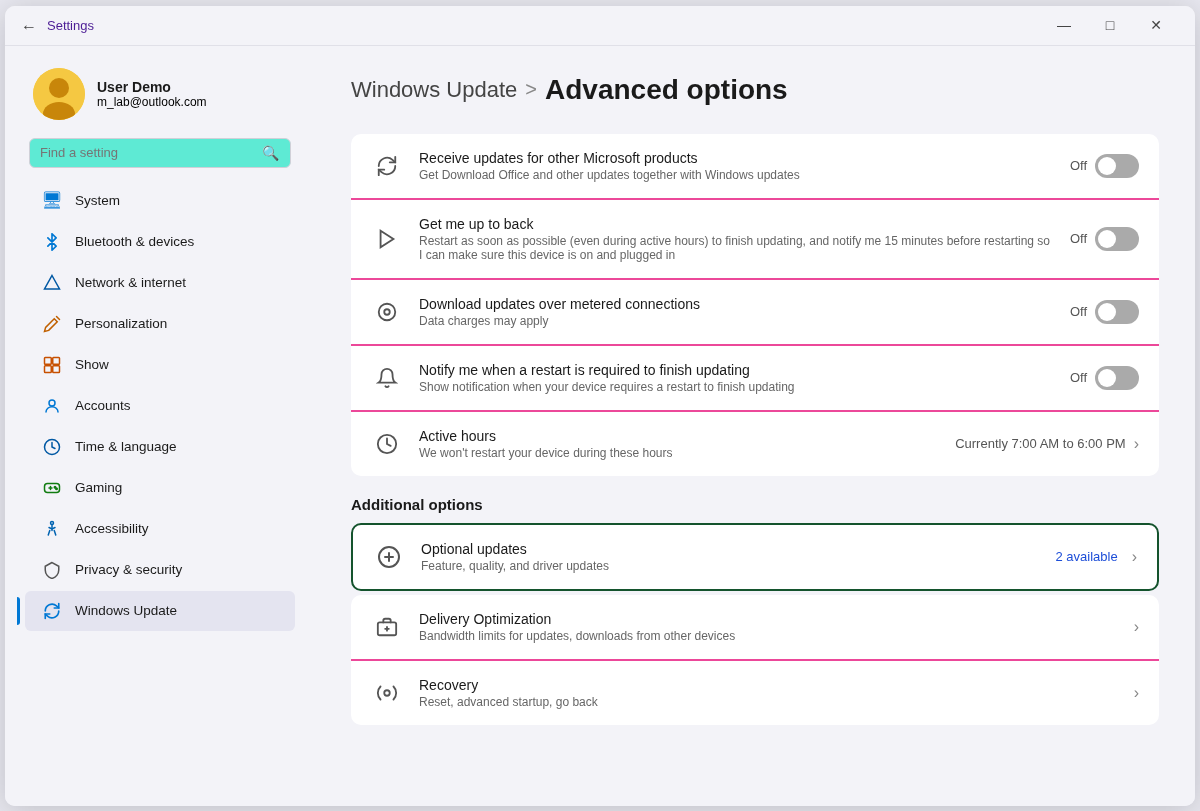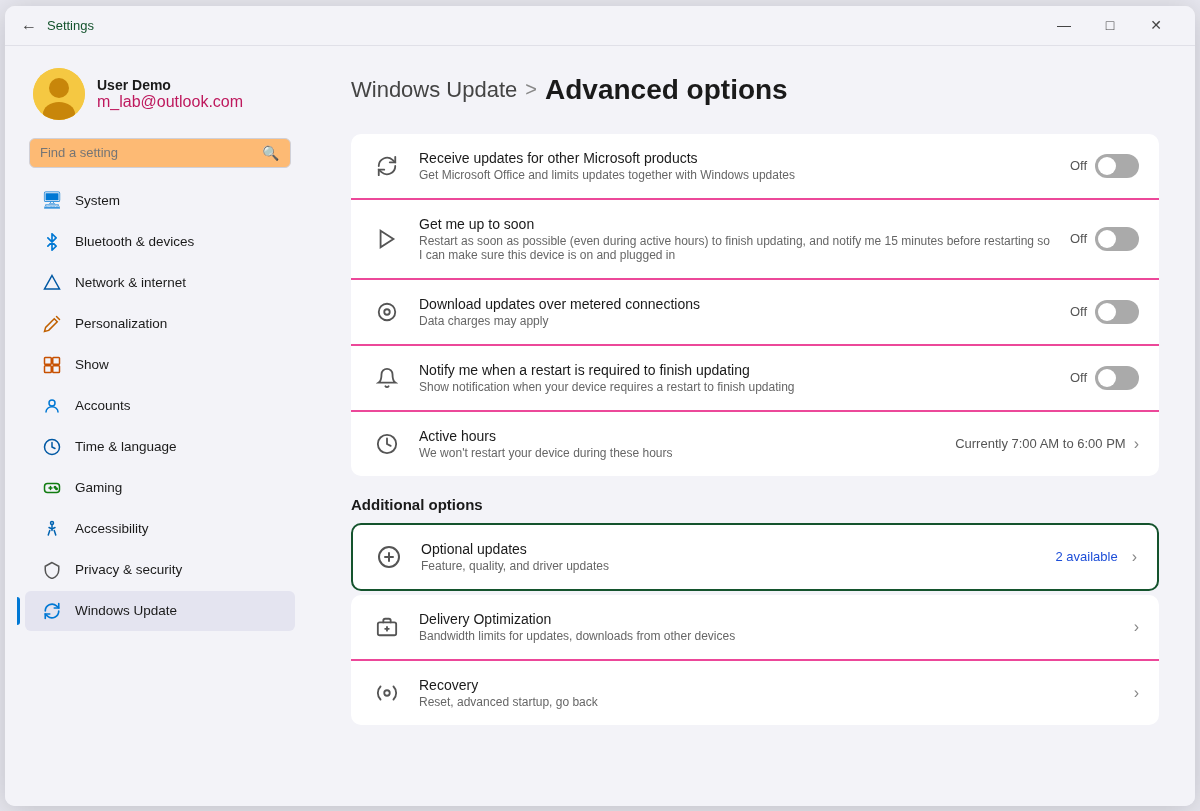--- a/index.html
+++ b/index.html
@@ -34,21 +34,21 @@
       border-bottom: 1px solid #e0e0e8;
     }
     .titlebar-back {
       font-size: 16px;
       color: #444;
       cursor: pointer;
       margin-right: 10px;
     }
     .titlebar-title {
       font-size: 13px;
-      color: #14532d;
+      color: #4c1d95;
       font-weight: 400;
     }
     .titlebar-controls {
       margin-left: auto;
       display: flex;
       gap: 0;
     }
     .titlebar-btn {
       width: 46px;
       height: 40px;
@@ -92,26 +92,26 @@
       display: flex;
       align-items: center;
       justify-content: center;
       font-size: 28px;
       flex-shrink: 0;
       overflow: hidden;
     }
     .avatar svg { width: 52px; height: 52px; }
     .user-info { display: flex; flex-direction: column; }
     .user-name { font-size: 14px; font-weight: 600; color: #1a1a1a; }
-    .user-email { font-size: 16px; color: #be185d; }
+    .user-email { font-size: 12px; color: #000000; }
     .search-box {
       margin: 0 12px 12px 12px;
       display: flex;
       align-items: center;
-      background: #fdba74;
+      background: #5eead4;
       border: 1px solid #d0d0d8;
       border-radius: 6px;
       padding: 6px 10px;
       gap: 8px;
     }
     .search-box input {
       border: none;
       outline: none;
       font-size: 13px;
       color: #555;
@@ -430,38 +430,38 @@
           <div class="row-icon">
             <svg width="22" height="22" viewBox="0 0 24 24" fill="none" stroke="#555" stroke-width="2" stroke-linecap="round">
                 <path d="M21 2v6h-6"></path>
                 <path d="M3 12a9 9 0 0 1 15-6.7L21 8"></path>
                 <path d="M3 22v-6h6"></path>
                 <path d="M21 12a9 9 0 0 1-15 6.7L3 16"></path>
               </svg>
           </div>
           <div class="row-text">
             <div class="row-title">Receive updates for other Microsoft products</div>
-            <div class="row-desc">Get Microsoft Office and limits updates together with Windows updates</div>
+            <div class="row-desc">Get Download Office and other updates together with Windows updates</div>
           </div>
           <div class="row-control">
             <span class="toggle-label">Off</span>
             <div class="toggle">
                 <div class="toggle-thumb"></div>
               </div>
           </div>
         </div>
 
         <div class="settings-row">
           <div class="row-icon">
             <svg width="22" height="22" viewBox="0 0 24 24" fill="none" stroke="#555" stroke-width="2" stroke-linecap="round">
                 <polygon points="5,3 19,12 5,21"></polygon>
               </svg>
           </div>
           <div class="row-text">
-            <div class="row-title">Get me up to soon</div>
+            <div class="row-title">Get me up to back</div>
             <div class="row-desc">Restart as soon as possible (even during active hours) to finish updating, and notify me 15 minutes before restarting so I can make sure this device is on and plugged in</div>
           </div>
           <div class="row-control">
             <span class="toggle-label">Off</span>
             <div class="toggle">
                 <div class="toggle-thumb"></div>
               </div>
           </div>
         </div>
 

